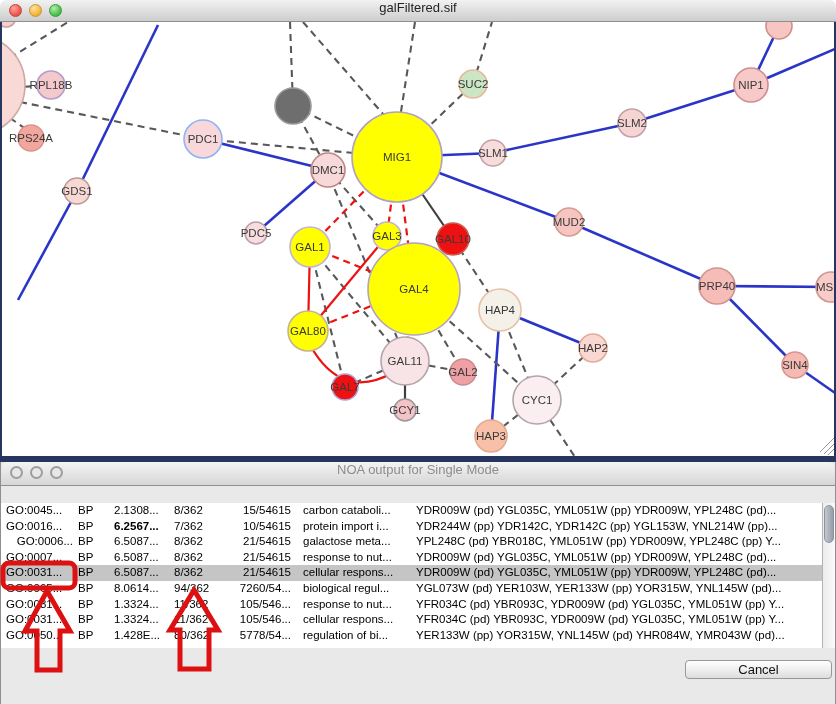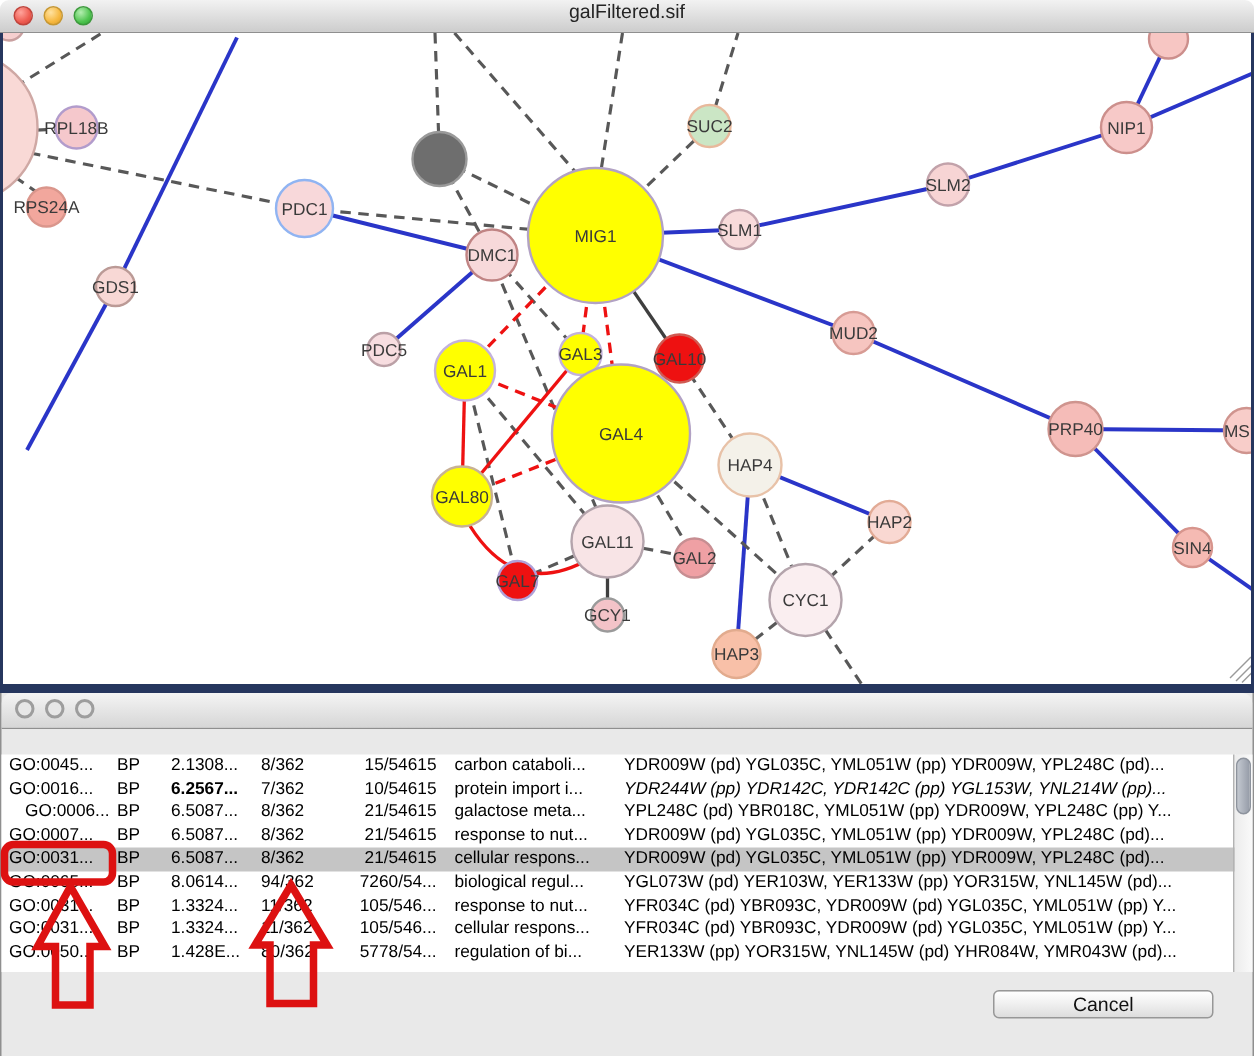--- a/index.html
+++ b/index.html
@@ -30,21 +30,21 @@
   .tcell{overflow:hidden;white-space:nowrap;padding-left:5px;flex:0 0 auto}
   .tcell.right{text-align:right;padding-right:7px;padding-left:0}
   #vscroll{position:absolute;top:41px;right:0;width:13px;height:145px;
     background:linear-gradient(to right,#ececec,#fafafa);border-left:1px solid #b3b3b3}
   #vthumb{position:absolute;top:2px;left:1px;width:10px;height:38px;border-radius:5px;
     background:linear-gradient(to right,#c3c8d0,#969ca8);border:1px solid #8d939d}
   .btn{position:absolute;height:19px;border:1px solid #979797;border-radius:4px;
     background:linear-gradient(#ffffff,#efefef 50%,#dddddd);font-size:13px;text-align:center;
     line-height:17px;color:#111;cursor:default}
   #save-btn{left:458px;top:198px;width:146px}
-  #cancel-btn{left:661px;top:198px;width:147px}
+  #cancel-btn{left:684px;top:198px;width:147px}
   #overlay{position:absolute;top:0;left:0;z-index:20;pointer-events:none}
   svg text{font-family:"Liberation Sans","DejaVu Sans",sans-serif}
 </style>
 </head>
 <body>
 
 <div>
   <div class="titlebar">
     <div class="lights">
       <span class="light red"></span>
@@ -174,39 +174,40 @@
   </div>
 </div>
 
 <div id="noa" class="inactive">
   <div class="titlebar">
     <div class="lights">
       <span class="light"></span>
       <span class="light"></span>
       <span class="light"></span>
     </div>
+    <span class="wtitle">NOA output for Single Mode</span>
   </div>
   <div id="tbody">
       <div class="trow">
         <div class="tcell" style="width: 72px;">GO:0045...</div>
         <div class="tcell" style="width: 36px;">BP</div>
         <div class="tcell" style="width: 60px;">2.1308...</div>
         <div class="tcell" style="width: 60px;">8/362</div>
         <div class="tcell right" style="width: 69px;">15/54615</div>
         <div class="tcell" style="width: 113px;">carbon cataboli...</div>
         <div class="tcell" style="width: 413px;">YDR009W (pd) YGL035C, YML051W (pp) YDR009W, YPL248C (pd)...</div>
       </div>
       <div class="trow">
         <div class="tcell" style="width: 72px;">GO:0016...</div>
         <div class="tcell" style="width: 36px;">BP</div>
         <div class="tcell" style="width: 60px; font-weight: bold;">6.2567...</div>
         <div class="tcell" style="width: 60px;">7/362</div>
         <div class="tcell right" style="width: 69px;">10/54615</div>
         <div class="tcell" style="width: 113px;">protein import i...</div>
-        <div class="tcell" style="width: 413px; font-style: italic;">YDR244W (pp) YDR142C, YDR142C (pp) YGL153W, YNL214W (pp)...</div>
+        <div class="tcell" style="width: 413px;">YDR244W (pp) YDR142C, YDR142C (pp) YGL153W, YNL214W (pp)...</div>
       </div>
       <div class="trow">
         <div class="tcell" style="width: 72px; text-align: right;">GO:0006...</div>
         <div class="tcell" style="width: 36px;">BP</div>
         <div class="tcell" style="width: 60px;">6.5087...</div>
         <div class="tcell" style="width: 60px;">8/362</div>
         <div class="tcell right" style="width: 69px;">21/54615</div>
         <div class="tcell" style="width: 113px;">galactose meta...</div>
         <div class="tcell" style="width: 413px;">YPL248C (pd) YBR018C, YML051W (pp) YDR009W, YPL248C (pp) Y...</div>
       </div>

